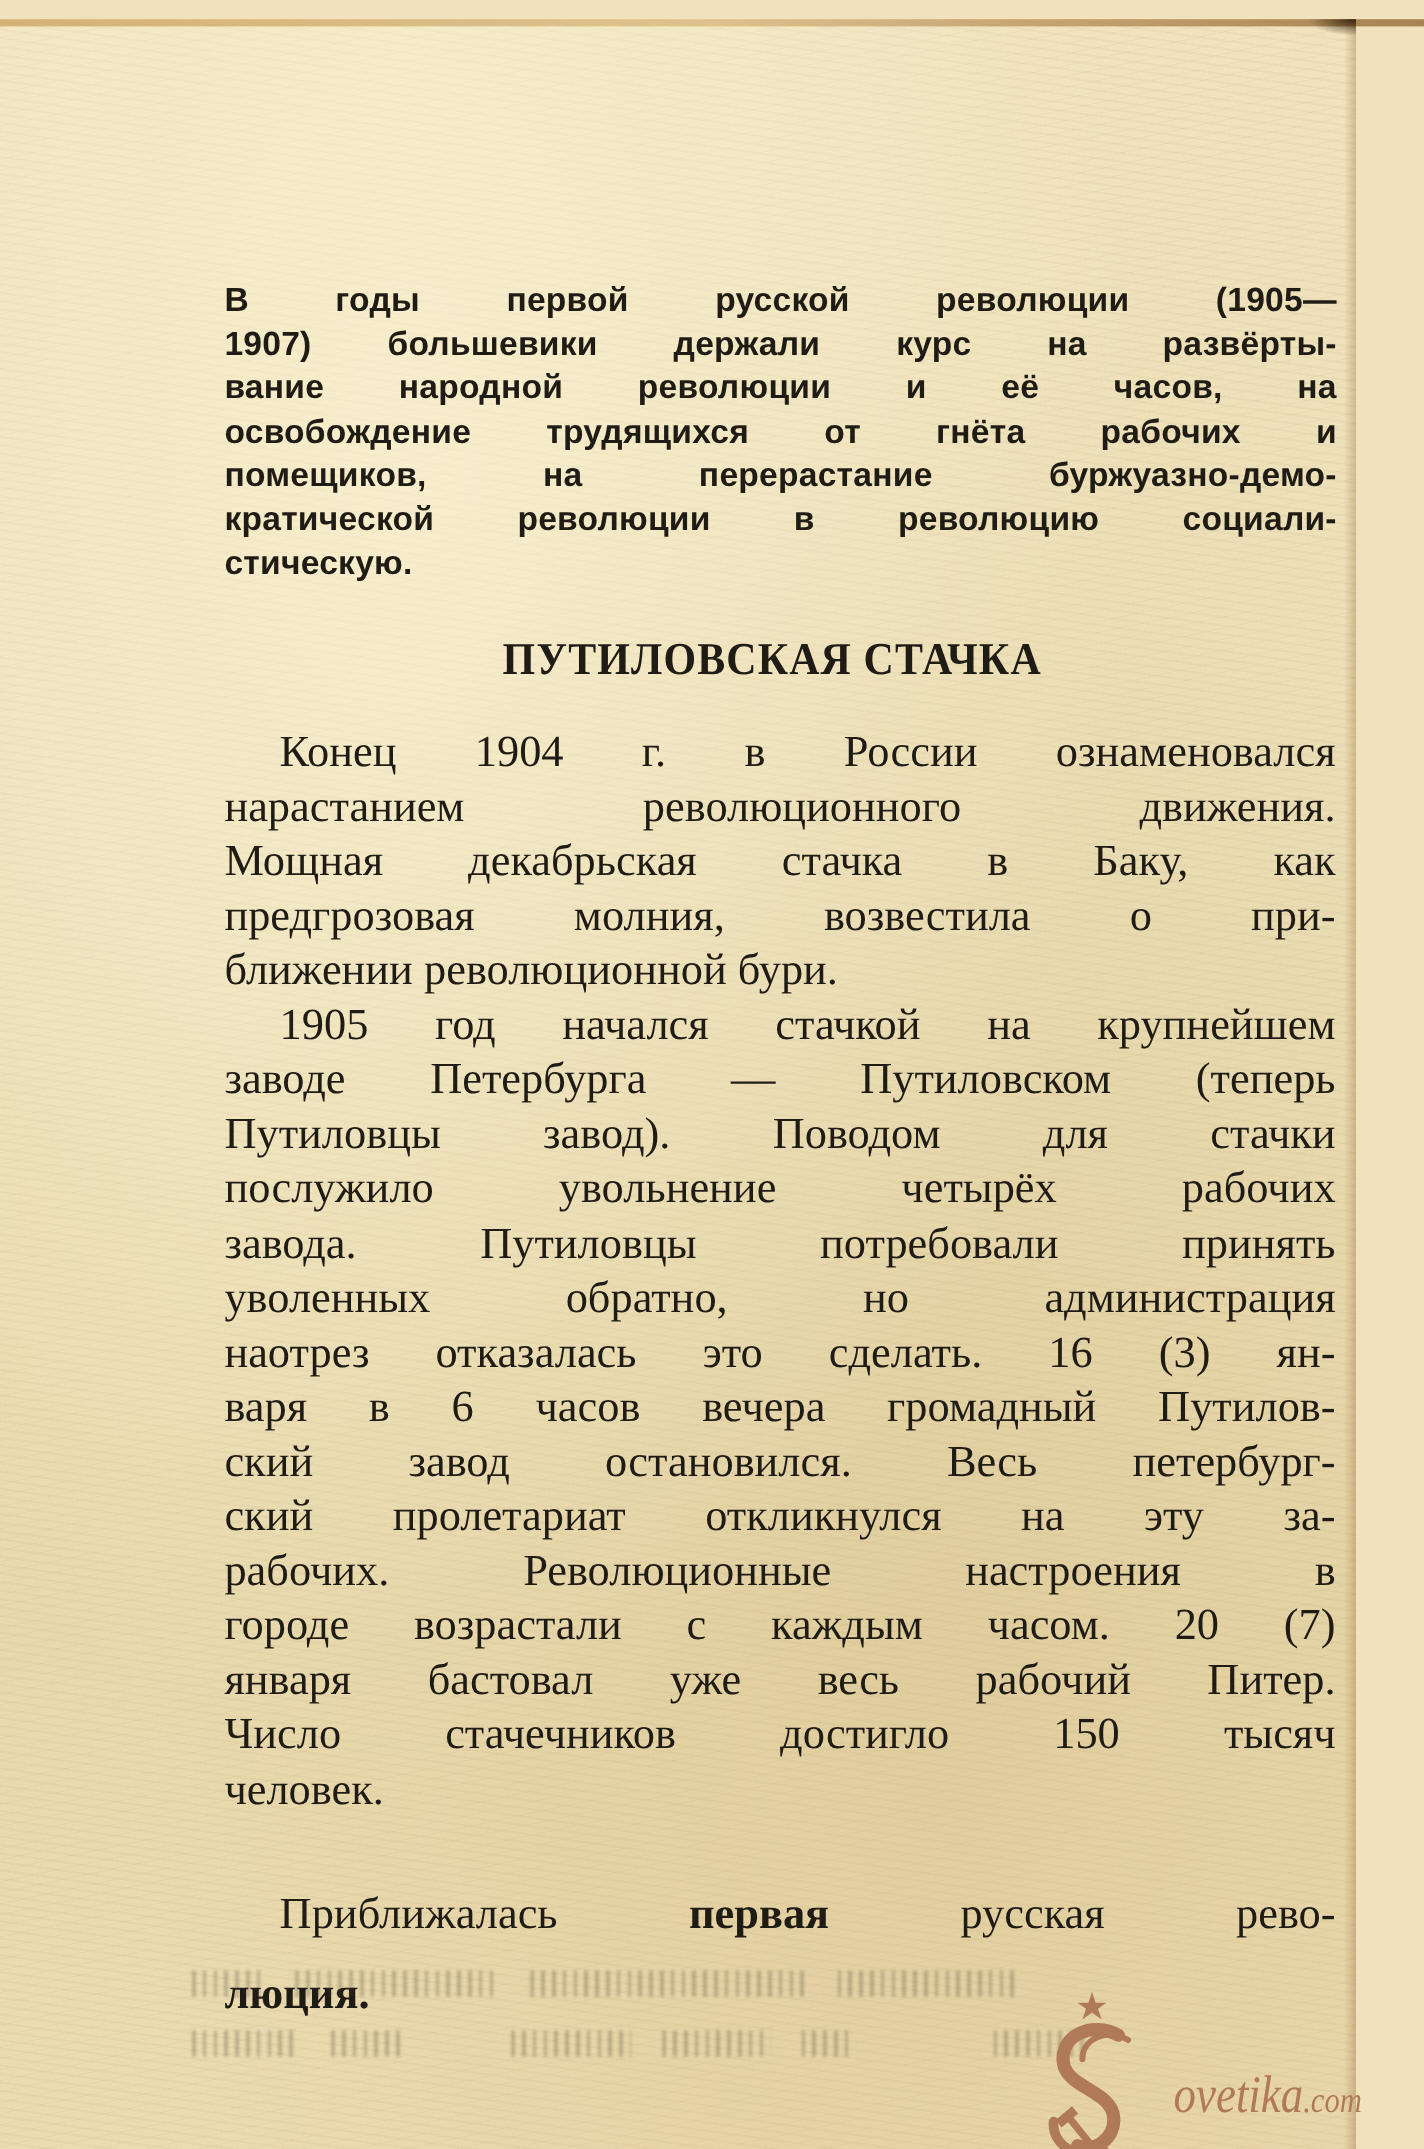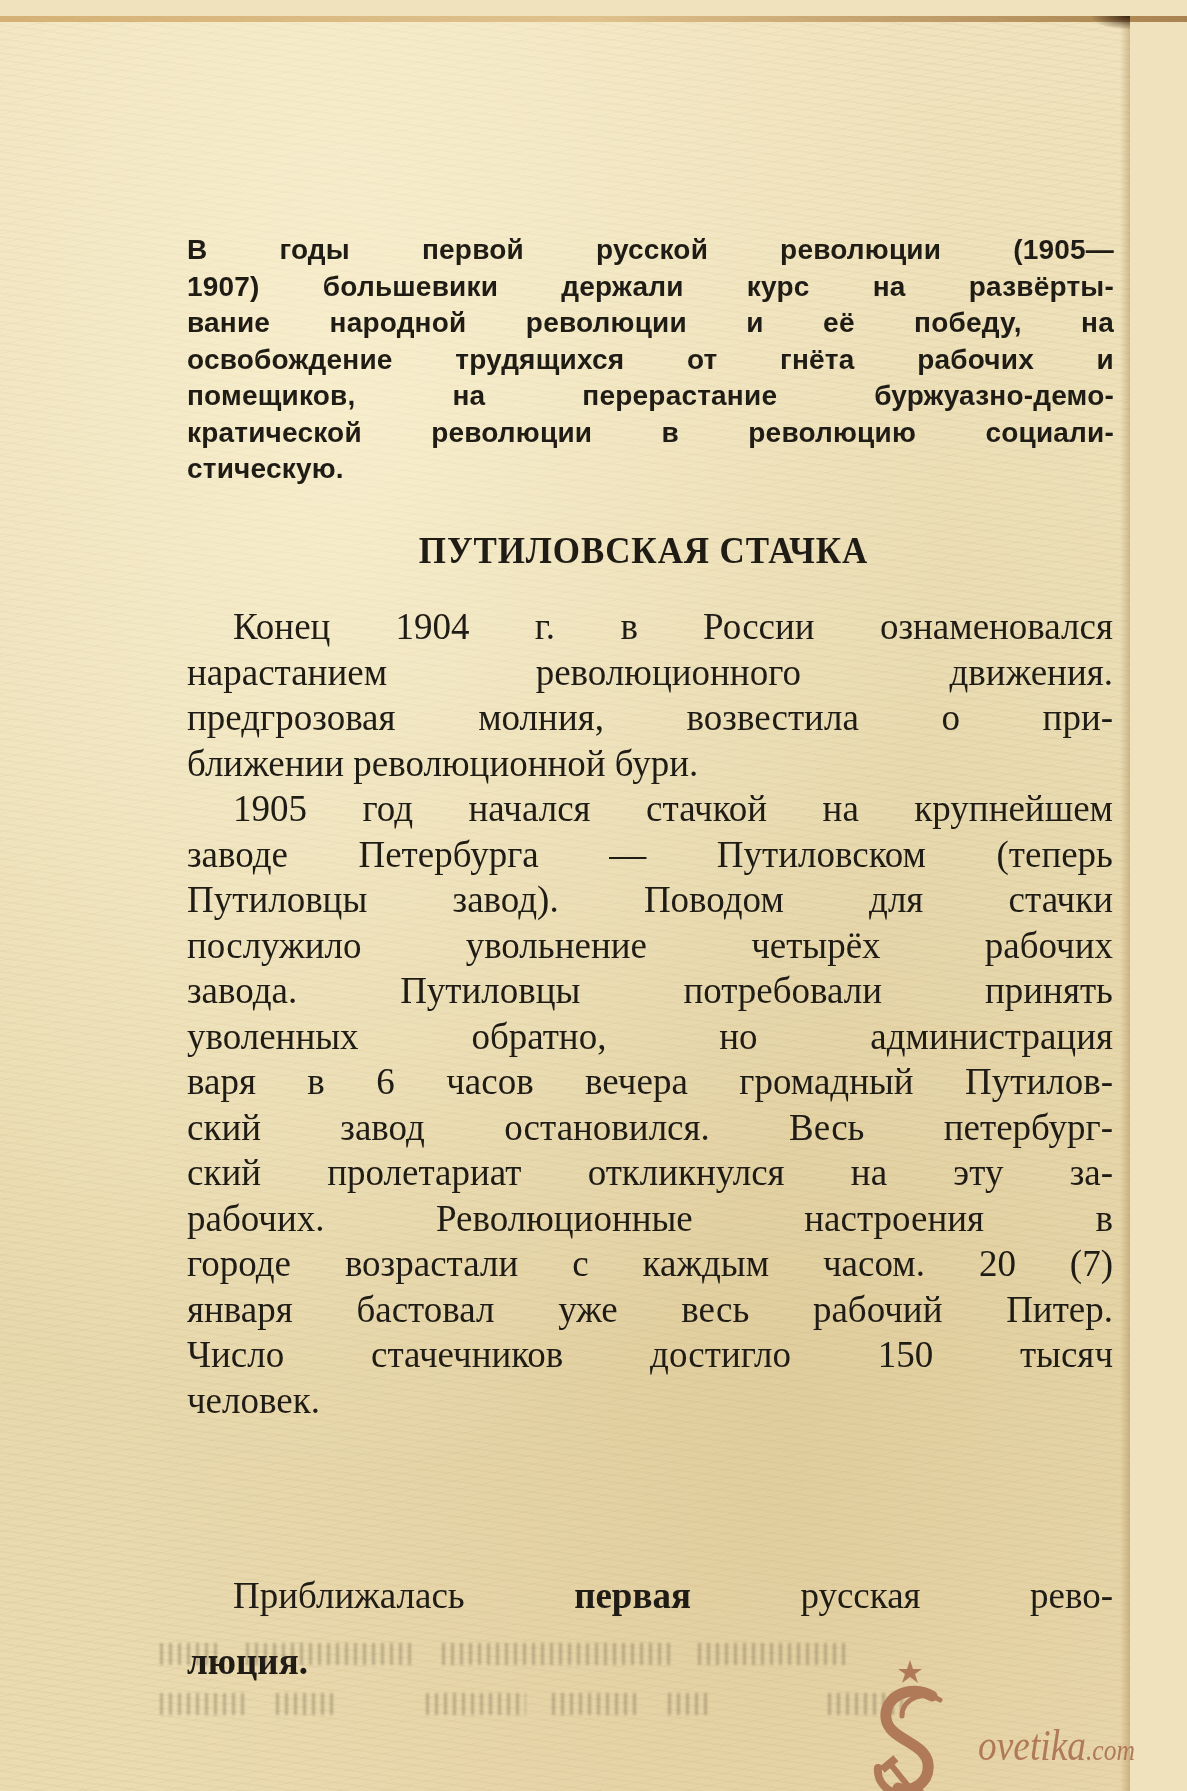--- a/index.html
+++ b/index.html
@@ -162,41 +162,43 @@
 <body>
 
 <div class="page">
   <div class="edge-top"></div>
   <div class="edge-right"></div>
   <div class="edge-corner"></div>
 
   <div class="intro ink">
     <span class="line">В годы первой русской революции (1905—</span>
     <span class="line">1907) большевики держали курс на развёрты-</span>
-    <span class="line">вание народной революции и её победу, на</span>
+    <span class="line">вание народной революции и её часов, на</span>
     <span class="line">освобождение трудящихся от гнёта рабочих и</span>
     <span class="line">помещиков, на перерастание буржуазно-демо-</span>
     <span class="line">кратической революции в революцию социали-</span>
     <span class="line last">стическую.</span>
   </div>
 
   <div class="title ink">ПУТИЛОВСКАЯ СТАЧКА</div>
 
   <div class="body-text ink">
     <span class="line indent">Конец 1904 г. в России ознаменовался</span>
     <span class="line">нарастанием революционного движения.</span>
+    <span class="line">Мощная декабрьская стачка в Баку, как</span>
     <span class="line">предгрозовая молния, возвестила о при-</span>
     <span class="line last">ближении революционной бури.</span>
 
     <span class="line indent">1905 год начался стачкой на крупнейшем</span>
     <span class="line">заводе Петербурга — Путиловском (теперь</span>
     <span class="line">Путиловцы завод). Поводом для стачки</span>
     <span class="line">послужило увольнение четырёх рабочих</span>
     <span class="line">завода. Путиловцы потребовали принять</span>
     <span class="line">уволенных обратно, но администрация</span>
+    <span class="line">наотрез отказалась это сделать. 16 (3) ян-</span>
     <span class="line">варя в 6 часов вечера громадный Путилов-</span>
     <span class="line">ский завод остановился. Весь петербург-</span>
     <span class="line">ский пролетариат откликнулся на эту за-</span>
     <span class="line">рабочих. Революционные настроения в</span>
     <span class="line">городе возрастали с каждым часом. 20 (7)</span>
     <span class="line">января бастовал уже весь рабочий Питер.</span>
     <span class="line">Число стачечников достигло 150 тысяч</span>
     <span class="line last">человек.</span>
   </div>
 

